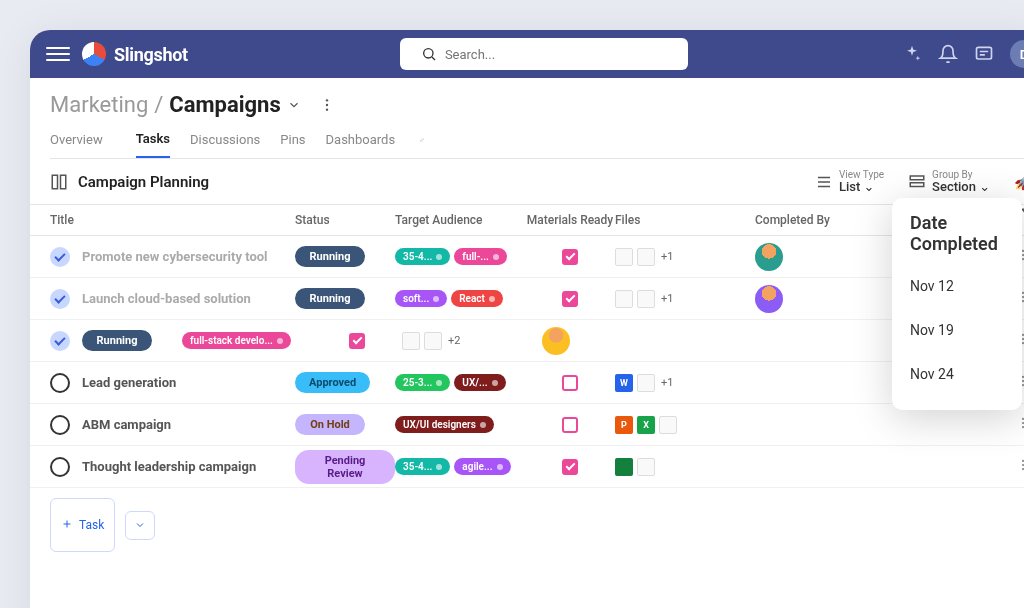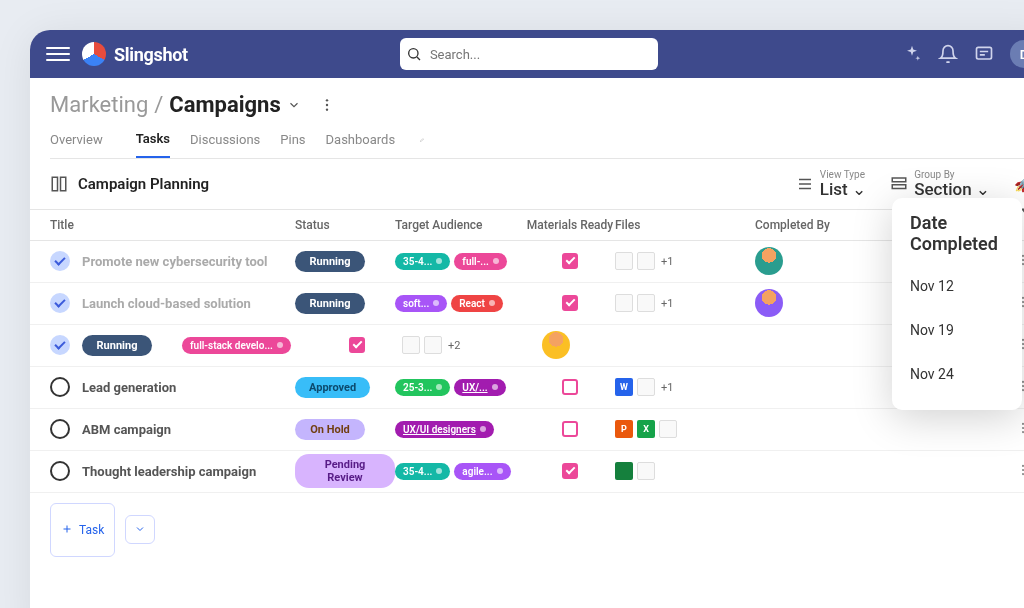--- a/index.html
+++ b/index.html
@@ -4,21 +4,21 @@
 <style>
 * { margin: 0; padding: 0; box-sizing: border-box; font-family: -apple-system, BlinkMacSystemFont, "Segoe UI", Roboto, sans-serif; }
 body { background: #e8ecf2; padding: 30px; }
 .app { width: 1024px; height: 608px; margin: 0 auto; background: #fff; border-radius: 20px; overflow: hidden; box-shadow: 0 4px 40px rgba(0,0,0,0.08); display: flex; flex-direction: column; position: relative; }
 .topbar { background: #3e4a8c; height: 48px; display: flex; align-items: center; padding: 0 16px; gap: 12px; }
 .hamburger { width: 24px; height: 24px; display: flex; flex-direction: column; justify-content: center; gap: 4px; cursor: pointer; }
 .hamburger span { display: block; height: 2px; background: #fff; border-radius: 1px; }
 .logo-wrap { display: flex; align-items: center; gap: 8px; }
 .logo-icon { width: 24px; height: 24px; border-radius: 50%; background: conic-gradient(#e84c3d 0 120deg, #3b82f6 120deg 240deg, #fff 240deg 360deg); position: relative; }
 .logo-text { color: #fff; font-weight: 700; font-size: 18px; letter-spacing: -0.3px; }
-.search-wrap { margin-left: 200px; background: #fff; border-radius: 6px; height: 32px; width: 258px; display: flex; align-items: center; padding: 0 6px; gap: 8px; }
+.search-wrap { margin-left: 200px; background: #fff; border-radius: 6px; height: 32px; width: 288px; display: flex; align-items: center; padding: 0 21px; gap: 8px; }
 .search-wrap svg { width: 16px; height: 16px; stroke: #333; }
 .search-wrap input { border: none; outline: none; font-size: 13px; flex: 1; }
 .topbar-spacer { flex: 1; }
 .topbar-icons { display: flex; align-items: center; gap: 16px; }
 .tb-icon { width: 20px; height: 20px; color: #d0d4ec; cursor: pointer; }
 .tb-avatar { width: 28px; height: 28px; border-radius: 50%; background: #6b7db3; color: #fff; display: flex; align-items: center; justify-content: center; font-size: 13px; font-weight: 600; }
 .header { padding: 14px 20px 0; }
 .breadcrumb-row { display: flex; align-items: center; gap: 6px; }
 .bc-parent { color: #999; font-size: 22px; font-weight: 400; }
 .bc-slash { color: #999; font-size: 22px; }
@@ -29,21 +29,21 @@
 .tab { font-size: 13px; color: #888; padding-bottom: 10px; cursor: pointer; }
 .tab.active { color: #222; font-weight: 600; border-bottom: 2px solid #2563eb; margin-left: 13px; }
 .tab-edit { color: #888; padding-bottom: 10px; cursor: pointer; }
 .section-bar { display: flex; align-items: center; padding: 10px 20px; border-bottom: 1px solid #e5e5e5; gap: 10px; }
 .section-icon { width: 18px; height: 18px; }
 .section-title { font-size: 15px; font-weight: 600; color: #222; flex: 1; }
 .view-group { display: flex; align-items: center; gap: 6px; margin-right: 14px; }
 .vg-icon { width: 18px; height: 18px; color: #555; }
 .vg-labels { display: flex; flex-direction: column; line-height: 1.1; }
 .vg-top { font-size: 10px; color: #888; }
-.vg-bot { font-size: 17px; color: #333; font-weight: 500; }
+.vg-bot { font-size: 13px; color: #333; font-weight: 500; }
 .rocket { font-size: 16px; }
 .filter-icon, .plus-icon { width: 20px; height: 20px; color: #555; cursor: pointer; margin-left: 10px; }
 .table-head { display: flex; align-items: center; padding: 8px 20px; border-bottom: 1px solid #e5e5e5; font-size: 12px; color: #666; font-weight: 500; }
 .col-title { width: 245px; }
 .col-status { width: 100px; }
 .col-target { width: 130px; }
 .col-mat { width: 90px; text-align: center; }
 .col-files { width: 140px; }
 .col-comp { width: 90px; }
 .row { display: flex; align-items: center; padding: 8px 20px; border-bottom: 1px solid #f0f0f0; font-size: 13px; height: 42px; }
@@ -58,21 +58,21 @@
 .pill-onhold { background: #c4b5fd; color: #713f12; }
 .pill-pending { background: #d8b4fe; color: #581c87; }
 .target-pills { display: flex; gap: 4px; align-items: center; }
 .tag { display: inline-flex; align-items: center; padding: 3px 8px; border-radius: 10px; font-size: 10px; font-weight: 600; color: #fff; gap: 4px; }
 .tag .dot { width: 6px; height: 6px; border-radius: 50%; background: rgba(255,255,255,0.6); }
 .tag-teal { background: #14b8a6; }
 .tag-pink { background: #ec4899; }
 .tag-purple { background: #a855f7; }
 .tag-red { background: #ef4444; }
 .tag-green { background: #22c55e; }
-.tag-gray { background: #a21caf; text-decoration: underline; }
+.tag-gray { background: #7f1d1d; }
 .mat-check { width: 16px; height: 16px; border: 2px solid #ec4899; border-radius: 3px; margin: 0 auto; position: relative; }
 .mat-check.checked { background: #ec4899; }
 .mat-check.checked::after { content: ""; position: absolute; left: 4px; top: 0px; width: 3px; height: 7px; border: solid #fff; border-width: 0 2px 2px 0; transform: rotate(45deg); }
 .files-wrap { display: flex; align-items: center; gap: 4px; }
 .file-thumb { width: 18px; height: 18px; border: 1px solid #ddd; border-radius: 2px; background: #f9f9f9; }
 .file-ms { width: 18px; height: 18px; border-radius: 2px; display: flex; align-items: center; justify-content: center; color: #fff; font-size: 9px; font-weight: 700; }
 .file-w { background: #2563eb; }
 .file-p { background: #ea580c; }
 .file-x { background: #16a34a; }
 .file-g { background: #15803d; }

